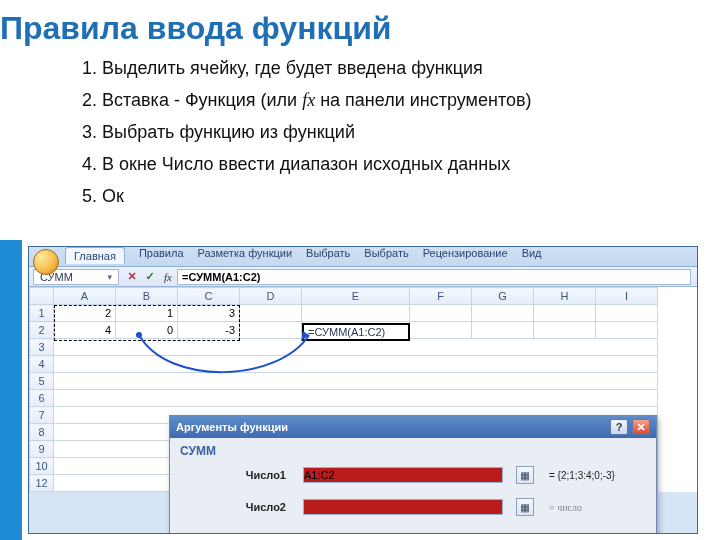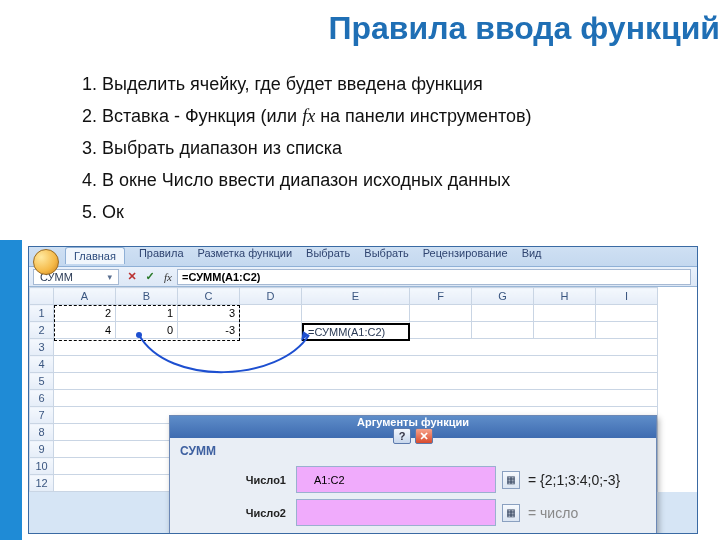--- a/index.html
+++ b/index.html
@@ -12,28 +12,28 @@
     position: relative;
     overflow: hidden;
   }
   .side-stripe {
     position: absolute;
     left: 0; top: 240px;
     width: 22px; height: 300px;
     background: #1f8bd6;
   }
   .title {
-    text-align: right;
+    text-align: left;
     font-size: 32px;
     font-weight: bold;
     color: #1f6fb5;
     margin-top: 10px;
   }
   .rules {
-    margin: 24px 0 0 78px;
+    margin: 8px 0 0 78px;
     font-size: 18px;
     color: #111;
     line-height: 1.55;
   }
   .rules ol { margin: 0; padding-left: 24px; }
   .rules li { margin-bottom: 4px; }
   .fx-it { font-style: italic; font-family: "Times New Roman", serif; }
 
   .excel-wrap {
     position: absolute;
@@ -176,72 +176,71 @@
   }
   .dlg-title {
     height: 22px;
     background: linear-gradient(#5e8dc9,#3e6bb0);
     color: #fff;
     display: flex;
     align-items: center;
     padding: 0 6px;
     font-weight: bold;
     justify-content: space-between;
-    flex-direction: column;
   }
   .dlg-title .tbtns { display: flex; gap: 4px; }
   .tbtn {
     width: 18px; height: 16px;
     background: linear-gradient(#f3f7fd,#c8d7ec);
     border: 1px solid #5c7aad;
     border-radius: 2px;
     display: flex; align-items: center; justify-content: center;
     font-size: 11px;
     color: #334;
   }
   .tbtn.close { background: linear-gradient(#f7a28a,#d84b2e); color: #fff; font-weight: bold; }
   .dlg-body { padding: 6px 10px; }
   .dlg-fn { color: #3e60a0; font-weight: bold; margin-bottom: 8px; font-size: 12px; }
   .arg-row {
     display: grid;
     grid-template-columns: 110px 200px 20px 1fr;
     align-items: center;
-    gap: 6px;
-    margin-bottom: 6px;
+    gap: 13px;
+    margin-bottom: 14px;
   }
   .arg-label { text-align: right; font-weight: bold; color: #222; padding-right: 4px; font-size: 11px; }
   .arg-input {
     border: 1px solid #9ab0cf;
-    background: #f0abfc;
-    height: 27px;
-    padding: 1px 17px;
+    background: #b91c1c;
+    height: 16px;
+    padding: 1px 0;
     font-size: 11px;
   }
   .arg-btn {
     width: 18px; height: 18px;
     border: 1px solid #8aa0c0;
     background: linear-gradient(#f6f9fd,#dce6f3);
     display: flex; align-items: center; justify-content: center;
     font-size: 10px;
   }
-  .arg-res { color: #222; font-size: 14px; }
-  .arg-res.dim { color: #888; }
+  .arg-res { color: #222; font-size: 10px; }
+  .arg-res.dim { color: #888; font-family: Liberation Serif, serif; }
 </style>
 </head>
 <body>
 
 <div class="side-stripe"></div>
 
 <div class="title">Правила ввода функций</div>
 
 <div class="rules">
   <ol>
     <li><span>Выделить ячейку, где будет введена функция</span></li>
     <li>Вставка - Функция (или <span class="fx-it">fx</span> на панели инструментов)</li>
-    <li><span>Выбрать диапазон из списка</span></li>
+    <li><span>Выбрать функцию из функций</span></li>
     <li><span>В окне Число ввести диапазон исходных данных</span></li>
     <li><span>Ок</span></li>
   </ol>
 </div>
 
 <div class="excel-wrap">
   <div class="office-btn"></div>
 
   <div class="ribbon-tabs">
     <span class="active">Главная</span>

